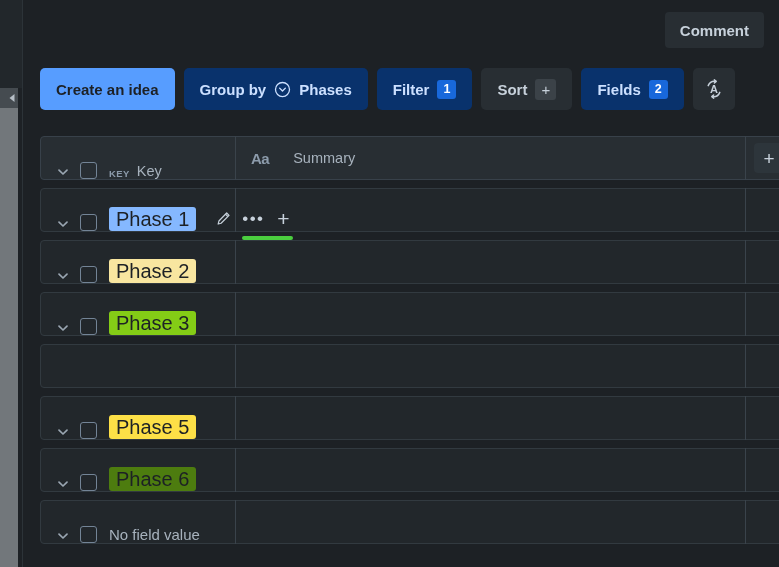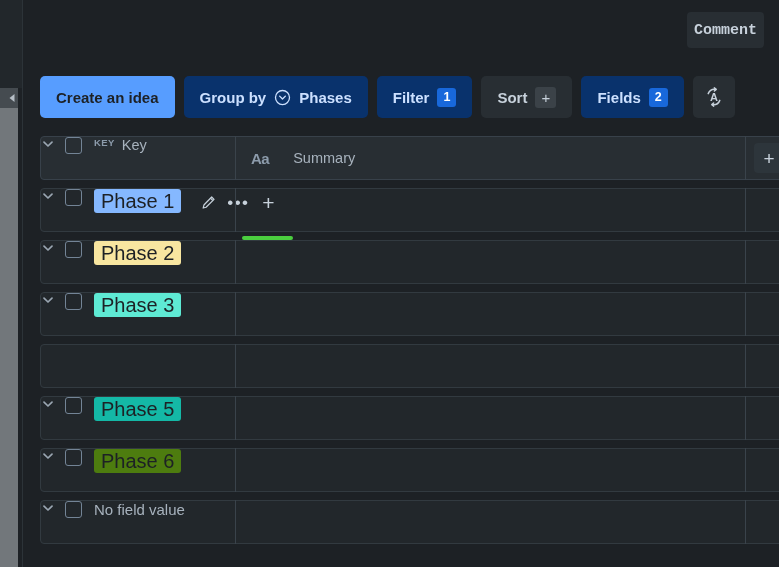--- a/index.html
+++ b/index.html
@@ -69,37 +69,37 @@
     font-size: 27px;
     font-weight: 500;
     color: #dfe3e8;
     letter-spacing: 0.1px;
     white-space: nowrap;
   }
   .comment-btn {
     position: absolute;
     right: 0; top: 4px;
     height: 36px;
-    padding: 0 7px;
+    padding: 0 15px;
     display: flex;
     align-items: center;
     border: none;
     border-radius: 4px;
     background: #282e33;
     color: #c7d1db;
-    font-family: Liberation Mono, monospace;
+    font-family: Liberation Sans, sans-serif;
     font-size: 15px;
     font-weight: 600;
     cursor: pointer;
   }
 
   
   .toolbar {
     position: absolute;
-    left: 17px; top: 76px;
+    left: 17px; top: 68px;
     display: flex;
     align-items: center;
     gap: 9px;
   }
   .tb-btn {
     height: 42px;
     display: flex;
     align-items: center;
     gap: 8px;
     padding: 0 16px;
@@ -172,21 +172,22 @@
     align-items: center;
     overflow: visible;
   }
   .trow.header { background: #282e33; border-color: #38414a; }
 
   .cell-left {
     position: relative;
     width: 194px;
     height: 100%;
     display: flex;
-    align-items: flex-start;
+    align-items: flex-end;
+    padding-left: 15px;
     flex: 0 0 auto;
   }
   .cell-mid {
     position: relative;
     flex: 1 1 auto;
     height: 100%;
     display: flex;
     align-items: center;
     padding-left: 16px;
   }
@@ -442,40 +443,40 @@
           <div class="cell-mid"></div>
           <div class="vdiv v2"></div>
           <div class="cell-right"></div>
         </div>
         <div class="trow">
           <div class="cell-left" style="width:auto;flex:0 0 auto;">
             <svg class="chev" viewBox="0 0 14 14">
               <path d="M3 5.2 L7 9 L11 5.2" fill="none" stroke="#9aa6b2" stroke-width="1.7" stroke-linecap="round" stroke-linejoin="round"></path>
             </svg>
             <div class="cbox"></div>
-            <span class="chip" style="background:#5eead4">Phase 3</span>
+            <span class="chip" style="background:#84cc16">Phase 3</span>
           </div>
           <div class="vdiv v1"></div>
           <div class="cell-mid"></div>
           <div class="vdiv v2"></div>
           <div class="cell-right"></div>
         </div>
         <div class="trow">
           <div class="vdiv v1"></div>
           <div class="cell-mid"></div>
           <div class="vdiv v2"></div>
           <div class="cell-right"></div>
         </div>
         <div class="trow">
           <div class="cell-left" style="width:auto;flex:0 0 auto;">
             <svg class="chev" viewBox="0 0 14 14">
               <path d="M3 5.2 L7 9 L11 5.2" fill="none" stroke="#9aa6b2" stroke-width="1.7" stroke-linecap="round" stroke-linejoin="round"></path>
             </svg>
             <div class="cbox"></div>
-            <span class="chip" style="background:#14b8a6">Phase 5</span>
+            <span class="chip" style="background:#fde047">Phase 5</span>
           </div>
           <div class="vdiv v1"></div>
           <div class="cell-mid"></div>
           <div class="vdiv v2"></div>
           <div class="cell-right"></div>
         </div>
         <div class="trow">
           <div class="cell-left" style="width:auto;flex:0 0 auto;">
             <svg class="chev" viewBox="0 0 14 14">
               <path d="M3 5.2 L7 9 L11 5.2" fill="none" stroke="#9aa6b2" stroke-width="1.7" stroke-linecap="round" stroke-linejoin="round"></path>

